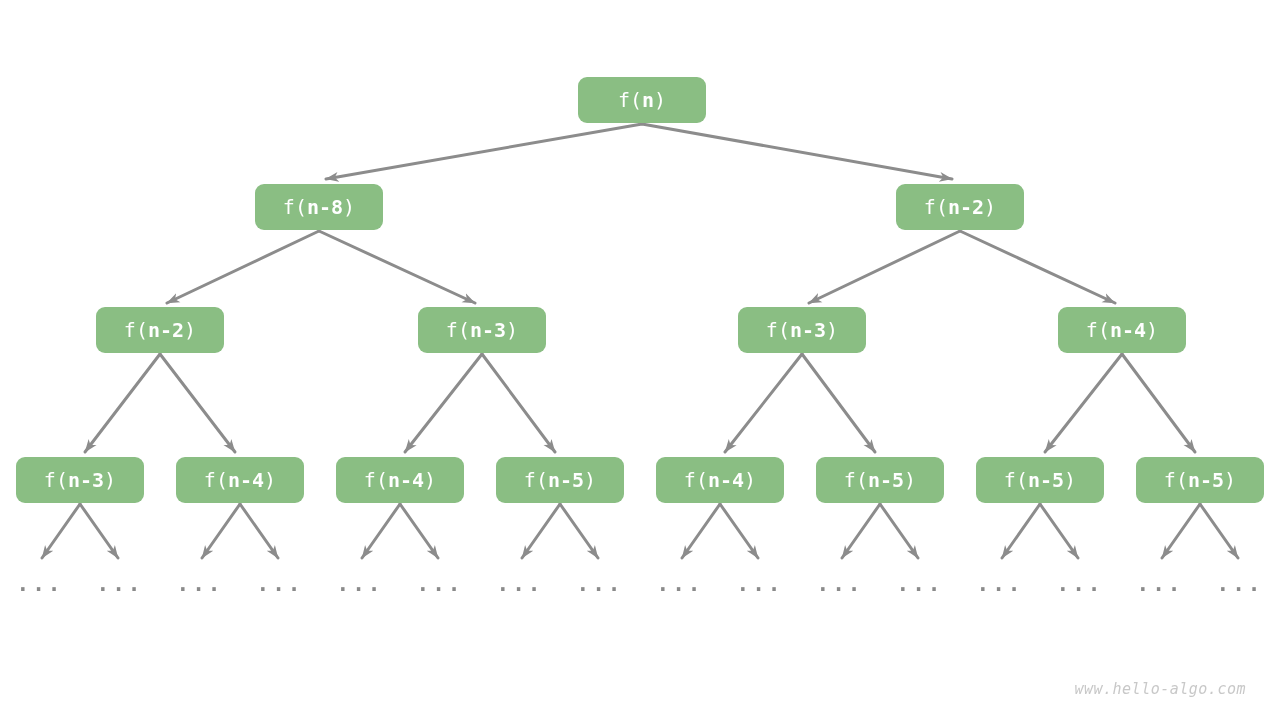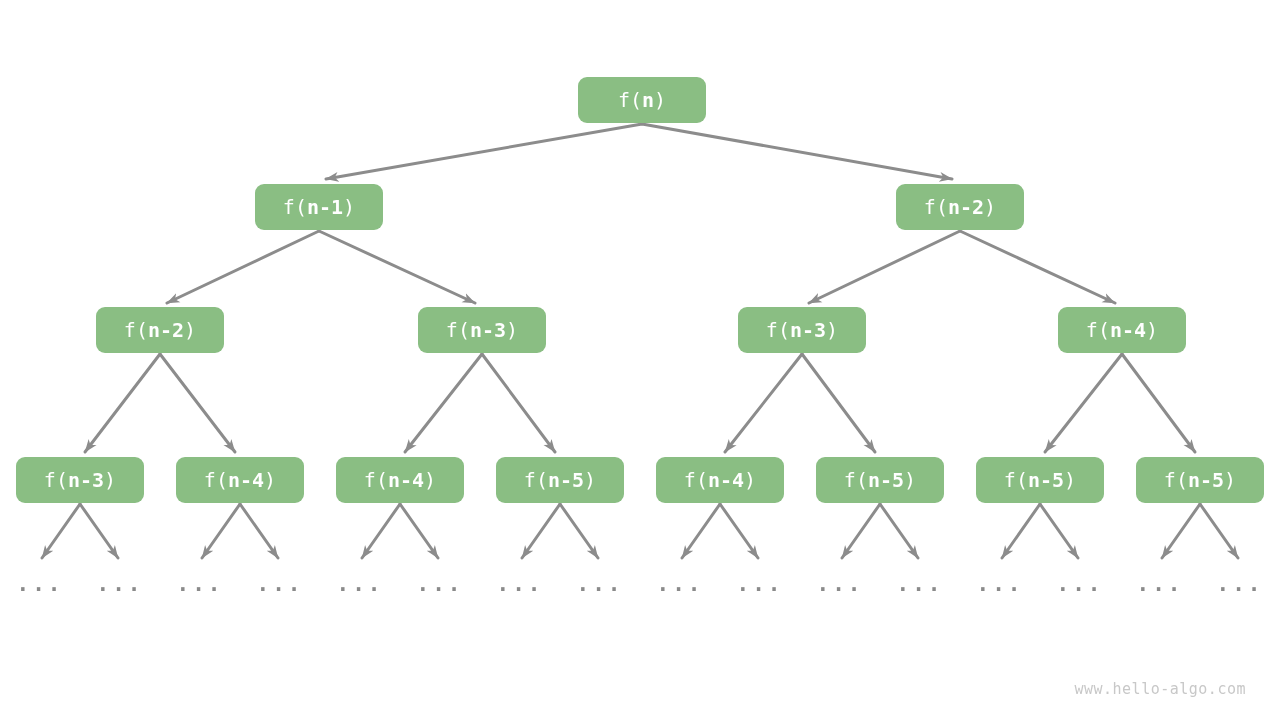--- a/index.html
+++ b/index.html
@@ -41,20 +41,21 @@
     letter-spacing: 3px;
     line-height: 1;
   }
   .watermark {
     position: absolute;
     right: 34px;
     bottom: 22px;
     color: #C8C8C8;
     font-size: 15px;
     letter-spacing: 0.5px;
+    font-style: italic;
   }
 </style>
 </head>
 <body>
 
 <div id="canvas">
 
   <svg id="edges" viewBox="0 0 1280 720" xmlns="http://www.w3.org/2000/svg">
     <defs>
       <marker id="arrow" markerUnits="userSpaceOnUse" markerWidth="16" markerHeight="14" refX="12.5" refY="6" orient="auto">
@@ -94,21 +95,21 @@
       <line x1="880" y1="504" x2="918" y2="558" marker-end="url(#arrow)"></line>
       <line x1="1040" y1="504" x2="1002" y2="558" marker-end="url(#arrow)"></line>
       <line x1="1040" y1="504" x2="1078" y2="558" marker-end="url(#arrow)"></line>
       <line x1="1200" y1="504" x2="1162" y2="558" marker-end="url(#arrow)"></line>
       <line x1="1200" y1="504" x2="1238" y2="558" marker-end="url(#arrow)"></line>
     </g>
   </svg>
 
   <div class="node" style="left:578px; top:77px;"><span>f(</span><span class="arg">n</span><span>)</span></div>
 
-  <div class="node" style="left:255px; top:184px;"><span>f(</span><span class="arg">n-1</span><span>)</span></div>
+  <div class="node" style="left:255px; top:184px;"><span>f(</span><span class="arg">n-8</span><span>)</span></div>
   <div class="node" style="left:896px; top:184px;"><span>f(</span><span class="arg">n-2</span><span>)</span></div>
 
   <div class="node" style="left:96px; top:307px;"><span>f(</span><span class="arg">n-2</span><span>)</span></div>
   <div class="node" style="left:418px; top:307px;"><span>f(</span><span class="arg">n-3</span><span>)</span></div>
   <div class="node" style="left:738px; top:307px;"><span>f(</span><span class="arg">n-3</span><span>)</span></div>
   <div class="node" style="left:1058px; top:307px;"><span>f(</span><span class="arg">n-4</span><span>)</span></div>
 
   <div class="node" style="left:16px; top:457px;"><span>f(</span><span class="arg">n-3</span><span>)</span></div>
   <div class="node" style="left:176px; top:457px;"><span>f(</span><span class="arg">n-4</span><span>)</span></div>
   <div class="node" style="left:336px; top:457px;"><span>f(</span><span class="arg">n-4</span><span>)</span></div>

